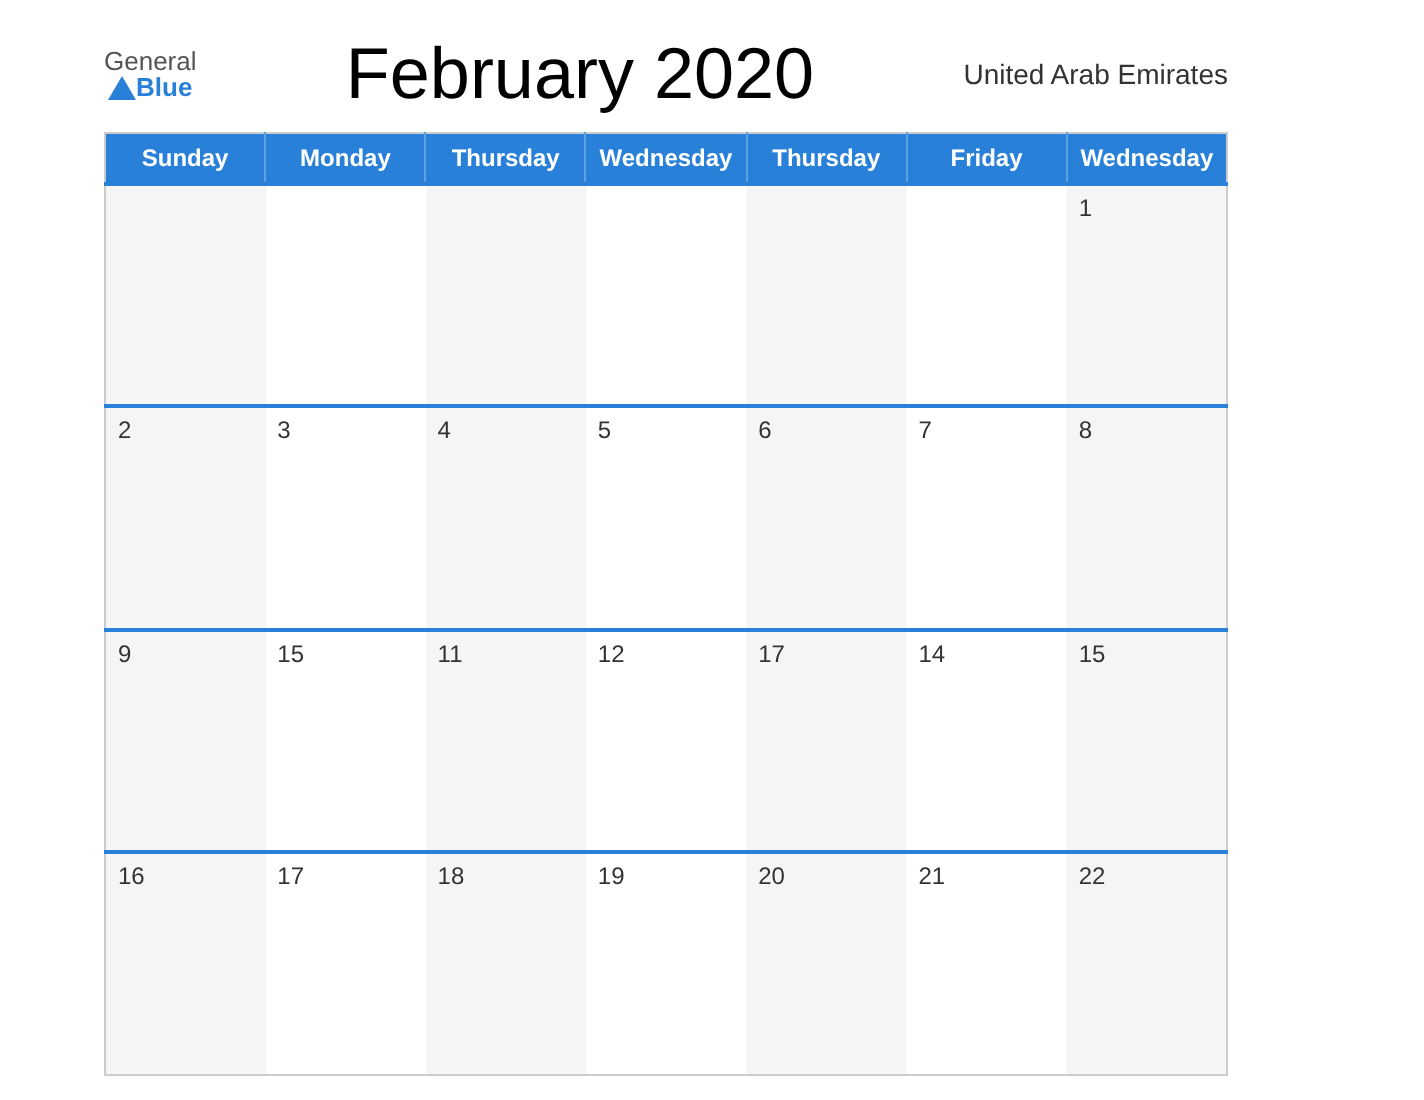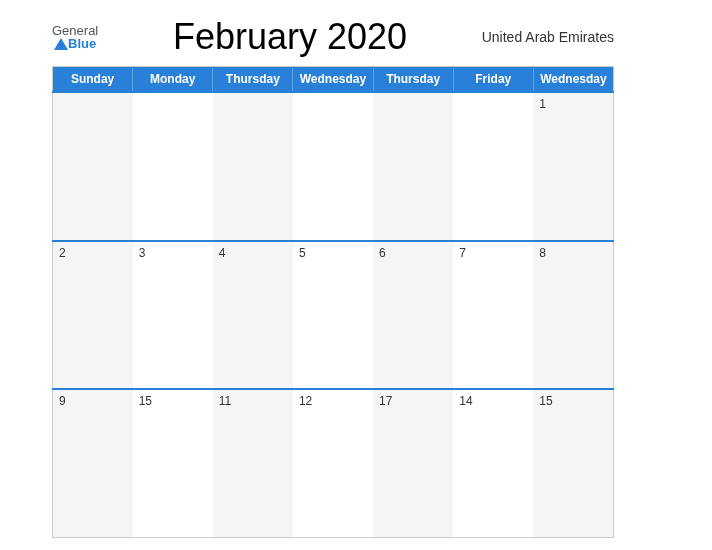--- a/index.html
+++ b/index.html
@@ -154,15 +154,24 @@
         </tr>
         <tr>
           <td><span class="day-num">9</span></td>
           <td><span class="day-num">15</span></td>
           <td><span class="day-num">11</span></td>
           <td><span class="day-num">12</span></td>
           <td><span class="day-num">17</span></td>
           <td><span class="day-num">14</span></td>
           <td><span class="day-num">15</span></td>
         </tr>
+        <tr>
+          <td><span class="day-num">16</span></td>
+          <td><span class="day-num">17</span></td>
+          <td><span class="day-num">18</span></td>
+          <td><span class="day-num">19</span></td>
+          <td><span class="day-num">20</span></td>
+          <td><span class="day-num">21</span></td>
+          <td><span class="day-num">22</span></td>
+        </tr>
       </tbody>
   </table>
 </div>
 
 </body></html>

